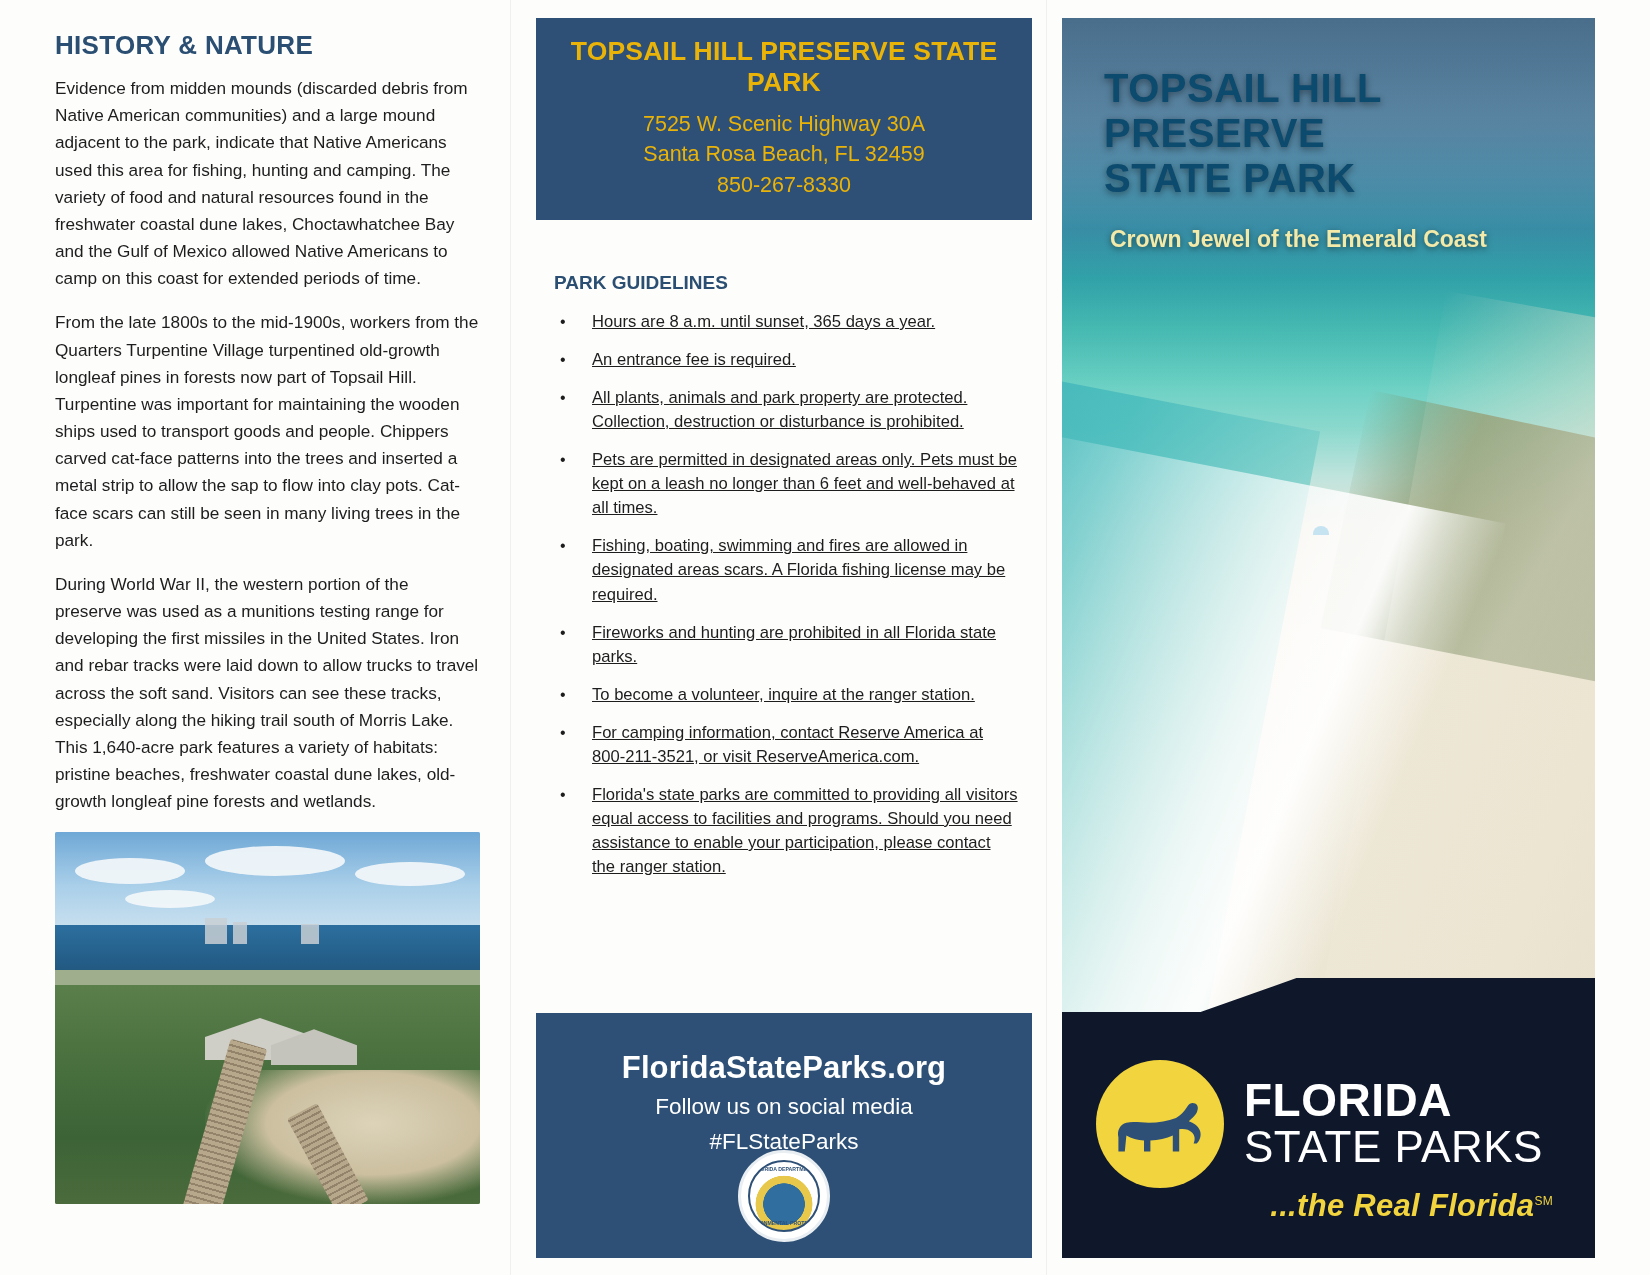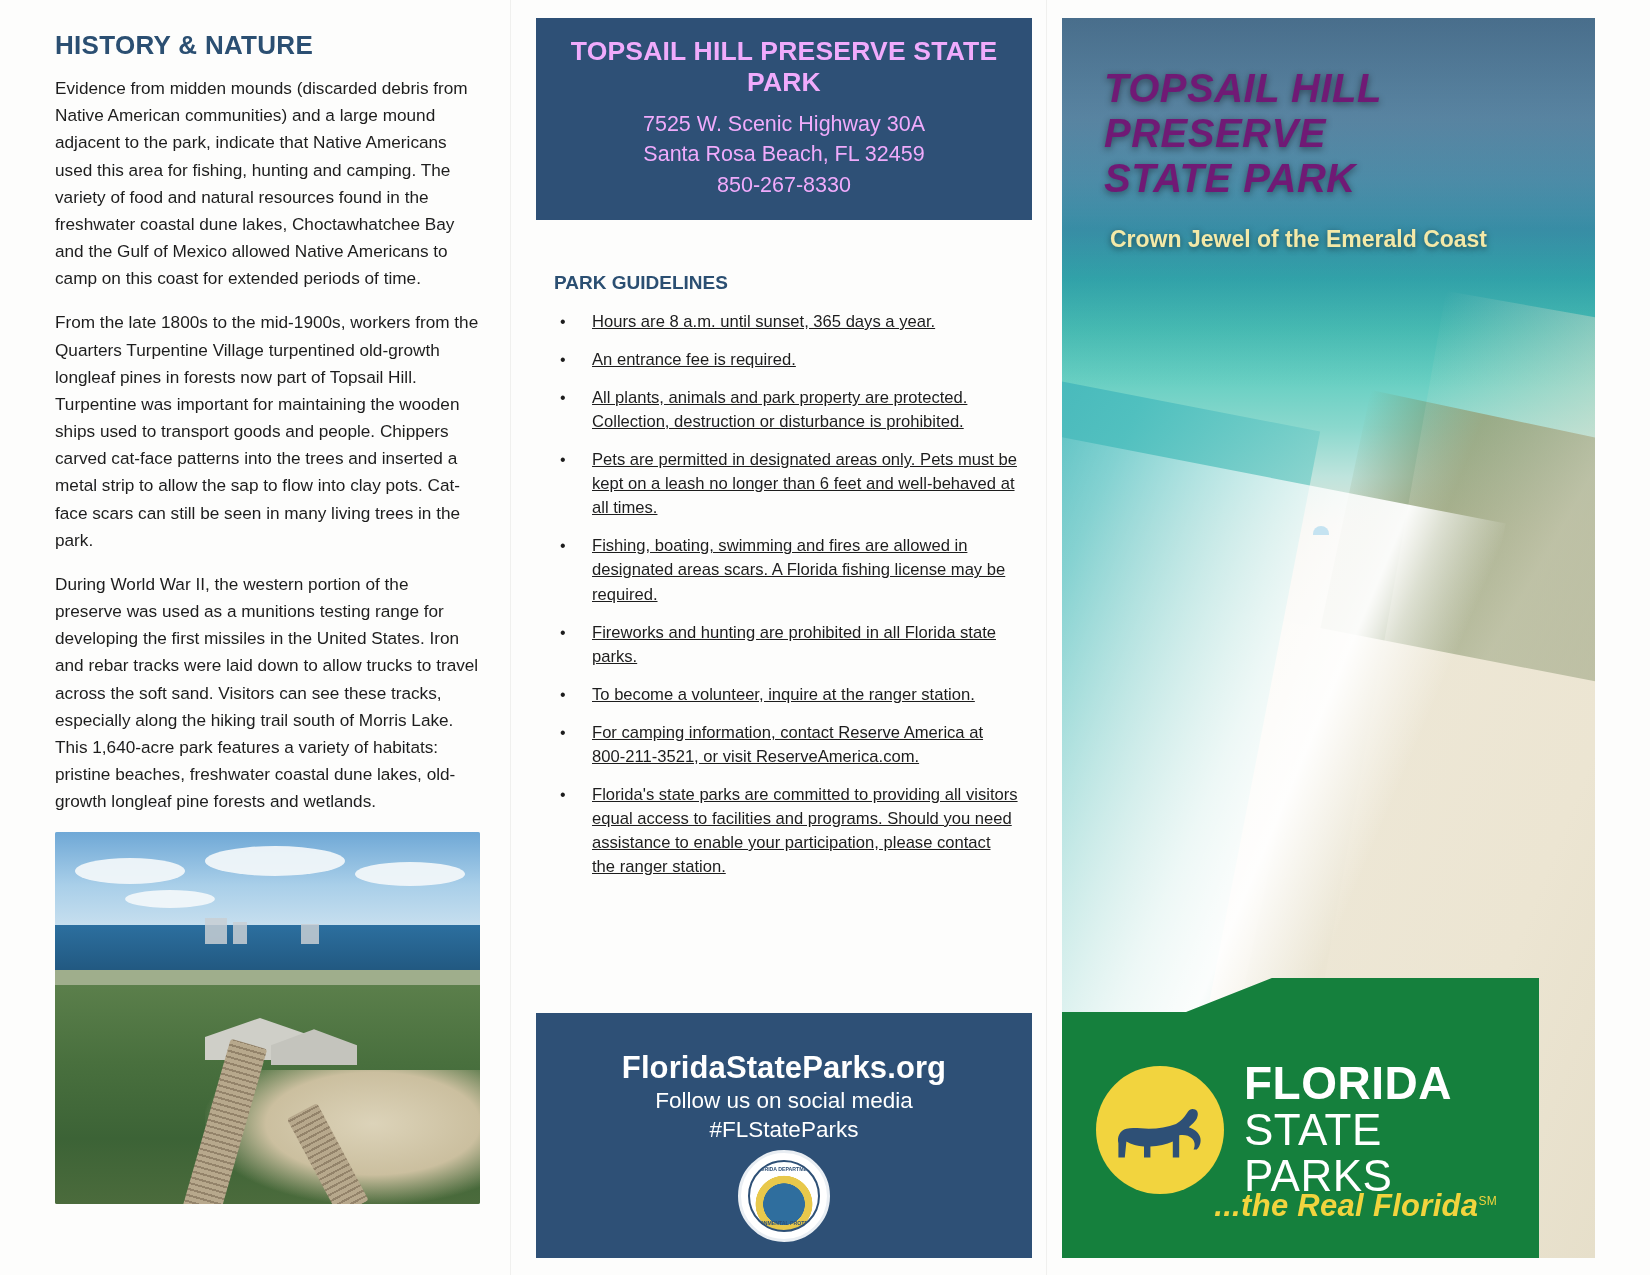--- a/index.html
+++ b/index.html
@@ -109,21 +109,21 @@
   
   .panel-mid {
     position: absolute;
     left: 536px;
     top: 18px;
     width: 496px;
     height: 1240px;
   }
   .mid-header {
     background: #2e5076;
-    color: #f0abfc;
+    color: #eab308;
     padding: 18px 20px 20px 20px;
     text-align: center;
   }
   .mid-header h1 {
     font-size: 26.5px;
     font-weight: bold;
     line-height: 1.18;
     letter-spacing: .2px;
     margin-bottom: 10px;
   }
@@ -172,20 +172,21 @@
     padding-top: 37px;
   }
   .mid-footer .url {
     font-size: 31px;
     font-weight: bold;
     letter-spacing: .1px;
   }
   .mid-footer .follow {
     font-size: 22.5px;
     line-height: 1.3;
+    margin-top: 6px;
   }
   .dep-seal {
     position: absolute;
     left: 50%;
     transform: translateX(-50%);
     bottom: 16px;
     width: 92px;
     height: 92px;
     border-radius: 50%;
     background: #ffffff;
@@ -286,44 +287,43 @@
   .cov-umbrella {
     position:absolute; left:47%; top:41%;
     width:16px; height:9px; background:#bfe0f0; border-radius:16px 16px 0 0;
     opacity:.9;
   }
   .cover-title {
     position: absolute;
     left: 42px;
     top: 48px;
     right: 20px;
-    color: #701a75;
+    color: #0c4a6e;
     font-size: 40px;
     font-weight: bold;
     line-height: 1.13;
     letter-spacing: .5px;
     text-shadow: 0 2px 7px rgba(0,0,0,.45);
-    font-style: italic;
   }
   .cover-sub {
     position: absolute;
     left: 48px;
     top: 208px;
     right: 12px;
     color: #f3e9a8;
     font-size: 23px;
     font-weight: bold;
     text-shadow: 0 2px 6px rgba(0,0,0,.5);
   }
   .logo-block {
     position: absolute;
     left: 0; bottom: 0;
-    width: 477px;
+    width: 533px;
     height: 280px;
-    background: #15803d;
+    background: #0f172a;
     clip-path: polygon(0 34px, 26% 34px, 44% 0, 100% 0, 100% 100%, 0 100%);
   }
   .logo-row {
     position:absolute;
     left: 34px; top: 82px;
     display: flex;
     align-items: center;
   }
   .panther-circle {
     width: 128px; height: 128px;

